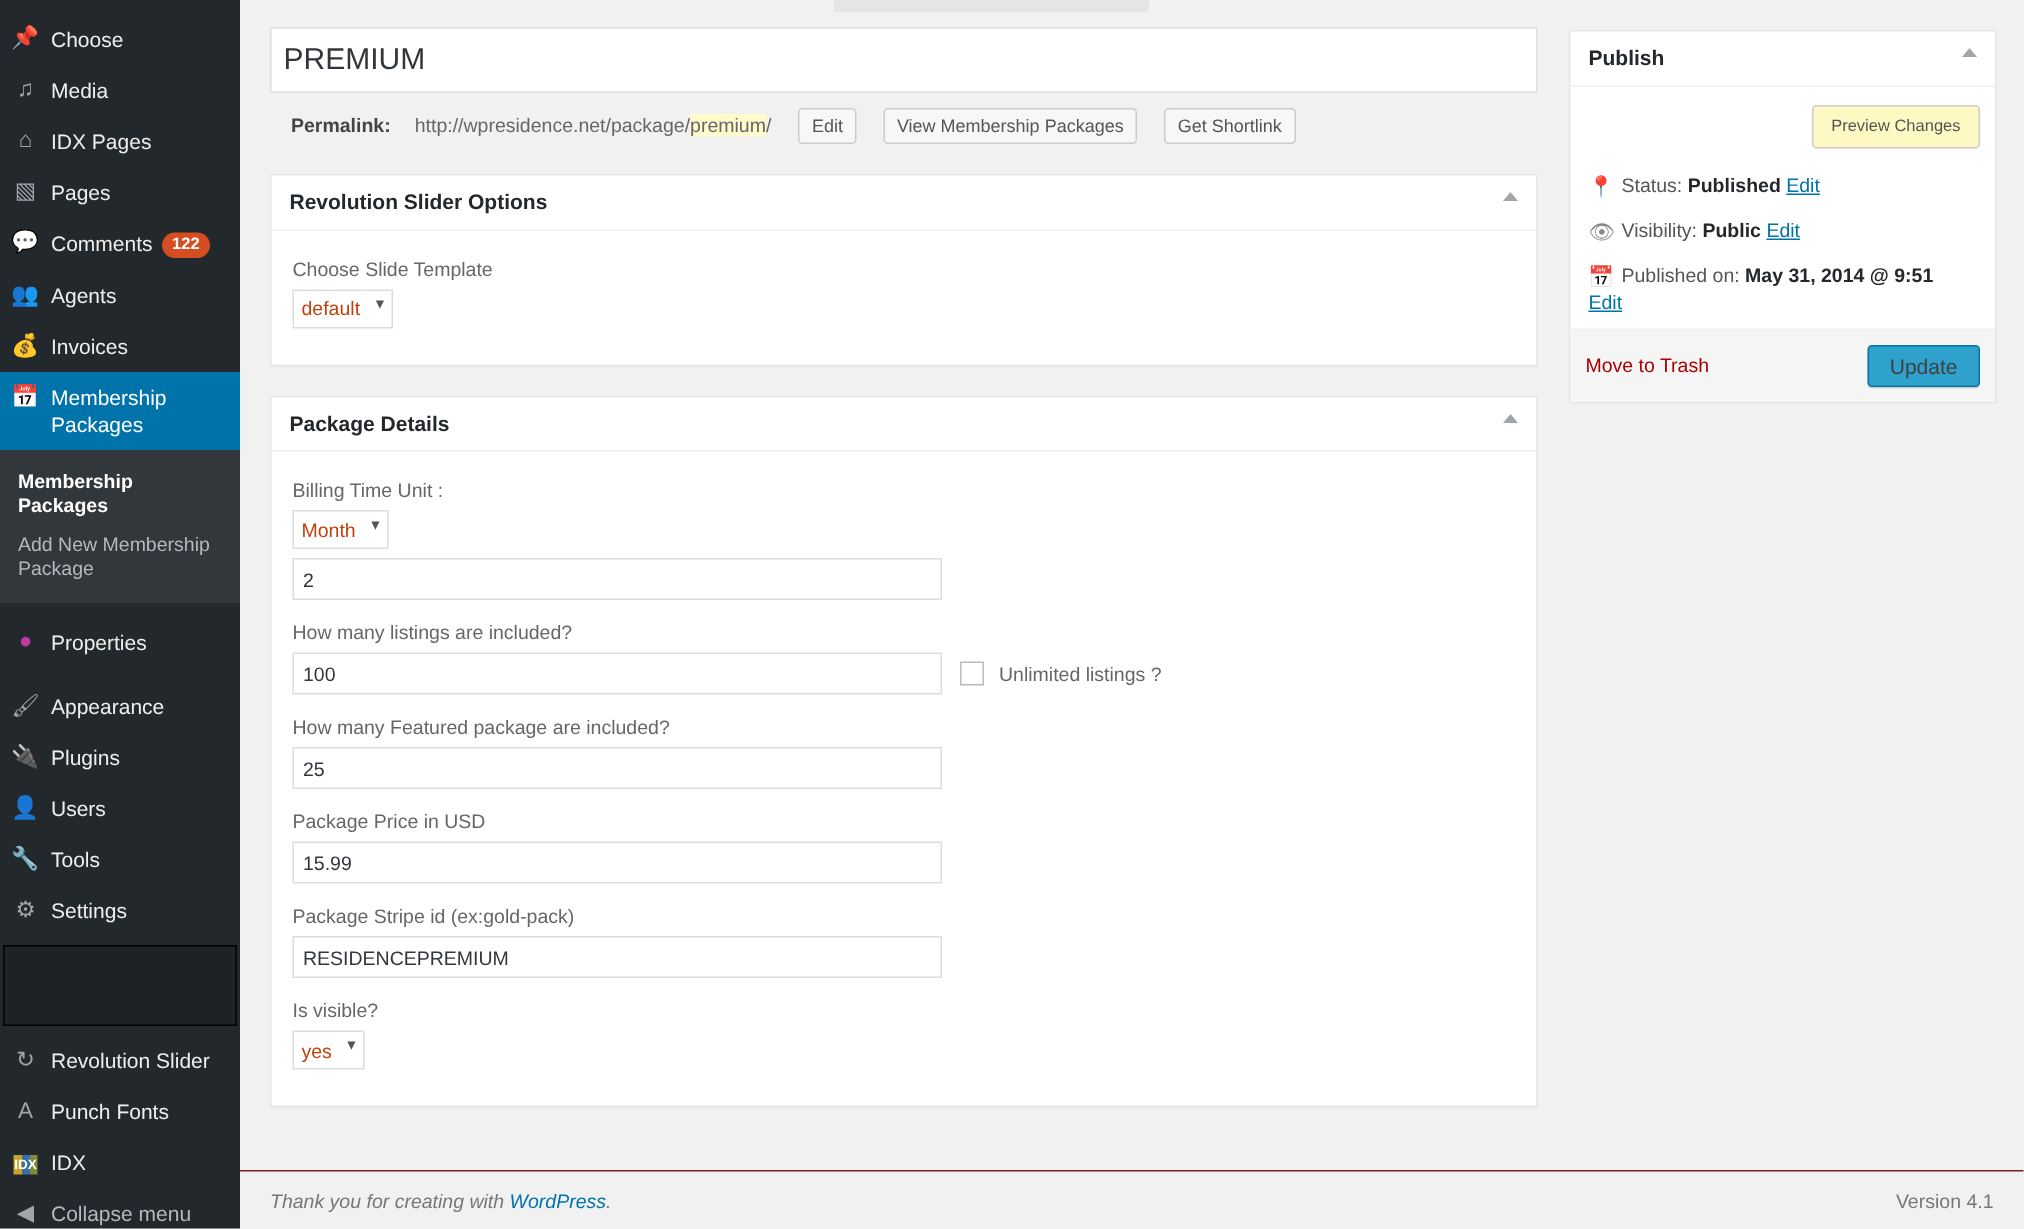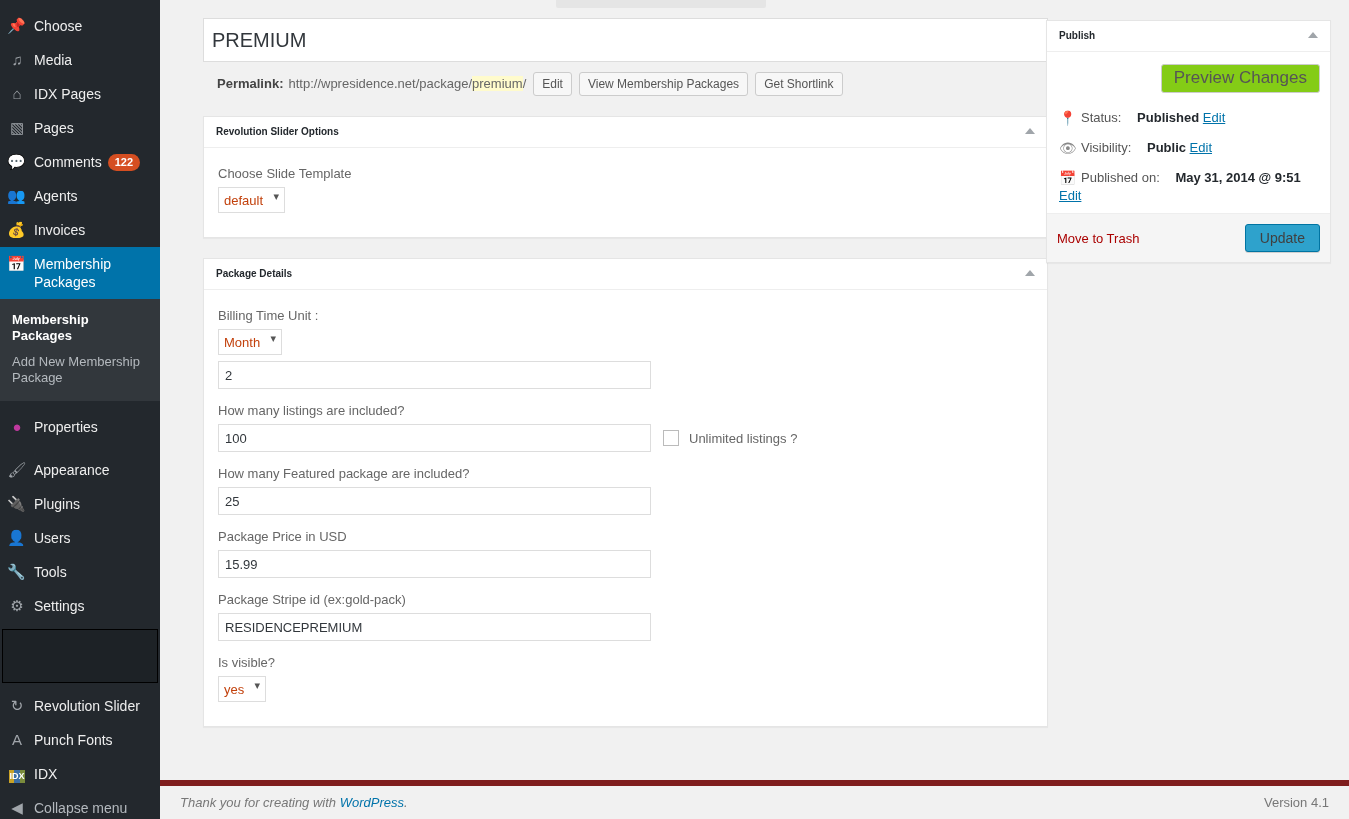--- a/index.html
+++ b/index.html
@@ -62,56 +62,56 @@
     line-height:15px; font-weight:600; margin-left:6px;
     vertical-align:1px;
   }
   .idx-ico {
     display:inline-block;width:16px;height:13px;
     background:linear-gradient(90deg,#c9a227 0 34%, #3b6ea5 34% 67%, #7a8b3c 67% 100%);
     font-size:9px;color:#fff;line-height:13px;text-align:center;font-weight:bold;
   }
 
   
-  #wpbody { position:absolute; left:160px; top:0; width:1189px; height:819px;padding-left:23px; }
+  #wpbody { position:absolute; left:160px; top:0; width:1189px; height:819px; }
   #wpcontent-inner { padding:0 20px; }
   .cutoff-pill{
     position:absolute; left:396px; top:-6px; width:210px; height:14px;
     background:#e5e5e5; border-radius:2px;
   }
 
   .title-holder { margin:0; padding:0; }
   #title {
     display:block; width:845px; height:44px;
     margin:18px 0 0 0;
     padding:3px 8px; font-size:20px; line-height:36px;
     color:#32373c; background:#fff;
     border:1px solid #ddd; outline:none;
     font-family:"Liberation Sans", sans-serif; font-weight:400;
   }
   #edit-slug-box {
     padding:10px 0 0 14px; font-size:13px; color:#666; line-height:24px;
-    display:flex; gap:1px;
+    display:flex; gap:12px;
   }
   #edit-slug-box b { color:#444; font-weight:bold; }
   .permalink-url { color:#666; margin:0 6px 0 4px; }
   .hl { background:#fffbcc; }
   .small-btn {
     display:inline-block; background:#f7f7f7; border:1px solid #ccc;
     border-radius:3px; color:#555; font-size:12px; line-height:20px;
     padding:1px 8px; margin-right:6px; cursor:pointer;
     font-family:"Liberation Sans", sans-serif;
   }
 
   .postbox {
     width:845px; background:#fff; border:1px solid #e5e5e5;
     margin-top:20px; box-shadow:0 1px 1px rgba(0,0,0,.04);
   }
   .postbox .hndle {
-    font-size:10px; font-weight:600; color:#23282d;
+    font-size:14px; font-weight:600; color:#23282d;
     padding:8px 12px; margin:0; line-height:1.4;
     border-bottom:1px solid #eee; position:relative; cursor:pointer;
   }
   .toggle-arrow {
     position:absolute; right:12px; top:11px;
     width:0;height:0;border-left:5px solid transparent;
     border-right:5px solid transparent;border-bottom:6px solid #a0a5aa;
   }
   .inside { padding:10px 14px 18px 14px; }
 
@@ -141,44 +141,44 @@
   }
   .chk-lbl { color:#666; font-size:13px; }
 
   
   #side-col { position:absolute; left:1046px; top:20px; width:285px; }
   #submitdiv { background:#fff; border:1px solid #e5e5e5; box-shadow:0 1px 1px rgba(0,0,0,.04); }
   #submitdiv .hndle { border-bottom:1px solid #eee; }
   #minor-publishing { padding:10px 10px 2px 10px; border-bottom:1px solid #eee; }
   .pv-row { text-align:right; padding:2px 0 10px 0; }
   .preview-btn {
-    display:inline-block; background:#84cc16; border:1px solid #ccc;
-    border-radius:3px; color:#555; font-size:17px; line-height:24px;
+    display:inline-block; background:#fef9c3; border:1px solid #ccc;
+    border-radius:3px; color:#555; font-size:11px; line-height:24px;
     padding:1px 12px 2px 12px; cursor:pointer;
   }
   .misc-row { padding:6px 0 6px 2px; color:#555; font-size:13px; line-height:18px; }
   .misc-row .dico { display:inline-block; width:22px; color:#888; font-size:14px; vertical-align:-1px;}
-  .misc-row b { color:#23282d;margin-left:12px; }
+  .misc-row b { color:#23282d; }
   a.lnk { color:#0073aa; text-decoration:underline; cursor:pointer; }
   #major-publishing {
     padding:10px 10px; background:#f5f5f5;
     display:flex; align-items:center; justify-content:space-between;
   }
   .trash-lnk { color:#a00; text-decoration:none; font-size:13px; cursor:pointer; }
   .update-btn {
     background:#2ea2cc; border:1px solid #0074a2; color:#404040;
     border-radius:3px; font-size:14px; line-height:26px;
     padding:0 14px; cursor:pointer; box-shadow:0 1px 0 rgba(0,0,0,.15);
     font-family:"Liberation Sans", sans-serif;
   }
 
   
   #wpfooter {
     position:absolute; left:160px; right:0; bottom:0; height:39px;
-    border-top:6px solid #7f1d1d; color:#777; font-size:13px;
+    border-top:1px solid #7f1d1d; color:#777; font-size:13px;
     display:flex; align-items:center; padding:0 20px;
   }
   #footer-left { font-style:italic; }
   #footer-right { margin-left:auto; }
 </style>
 </head>
 <body>
 
 <div id="adminmenu-wrap">
 

